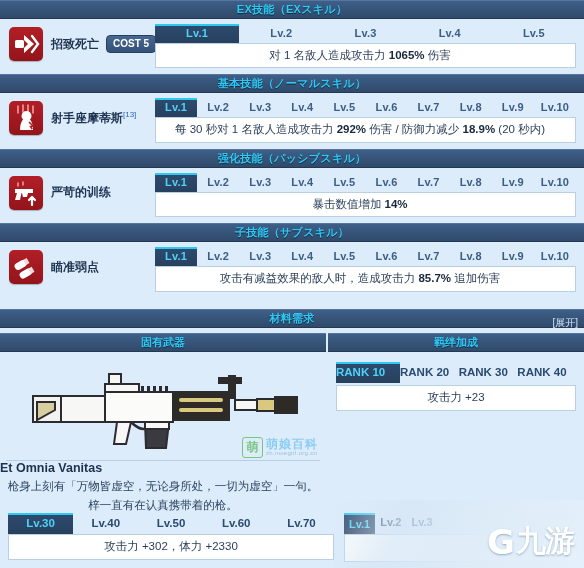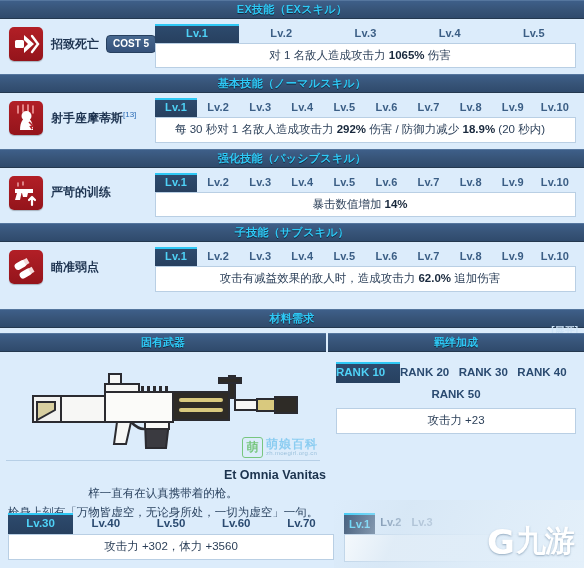--- a/index.html
+++ b/index.html
@@ -24,22 +24,22 @@
     position:relative;
   }
   .sec-head .t{
     color:#2ec8f5;
     font-size:11px;
     font-weight:bold;
     letter-spacing:.3px;
     text-shadow:0 1px 0 #14293d;
   }
   .sec-head .right{
-    position:absolute;right:6px;top:14px;
-    color:#cfe4f7;font-size:10px;font-weight:bold;
+    position:absolute;right:6px;top:6px;
+    color:#cfe4f7;font-size:10px;font-weight:normal;
   }
 
   
   .skill{
     display:flex;align-items:flex-start;
     background:#dcecfb;
     padding:5px 0 6px 0;
     position:relative;
   }
   .sk-left{
@@ -120,22 +120,22 @@
     border-bottom:1px solid #24384f;
     display:flex;align-items:center;justify-content:center;
   }
   .colhead .t{color:#2ec8f5;font-size:11px;font-weight:bold;text-shadow:0 1px 0 #14293d;}
   .col-l .colhead{border-right:1px solid #1f3consider;}
   .divider{width:2px;background:#dcecfb;}
 
   .wpn-area{height:108px;display:flex;align-items:center;justify-content:center;position:relative;}
   .wpn-sep{height:1px;background:#b7cfe6;margin:0 6px;}
   .wpn-title{
-    text-align:right;font-weight:bold;font-size:12.5px;color:#1c3consider;
-    color:#1c334e;margin-top:7px;
+    text-align:left;font-weight:bold;font-size:12.5px;color:#1c3consider;
+    color:#1c334e;
   }
   .wpn-line{text-align:center;font-size:11.5px;color:#2b4considers;color:#2b4360;margin-top:4px;}
 
   .wmark{
     position:absolute;right:8px;bottom:2px;
     display:flex;align-items:center;opacity:.85;
   }
   .wmark .mbox{
     width:19px;height:19px;border:1.5px solid #67c06a;border-radius:3px;
     color:#67c06a;font-size:12px;font-weight:bold;
@@ -336,21 +336,21 @@
           <div class="lv-tab">Lv.2</div>
           <div class="lv-tab">Lv.3</div>
           <div class="lv-tab">Lv.4</div>
           <div class="lv-tab">Lv.5</div>
           <div class="lv-tab">Lv.6</div>
           <div class="lv-tab">Lv.7</div>
           <div class="lv-tab">Lv.8</div>
           <div class="lv-tab">Lv.9</div>
           <div class="lv-tab">Lv.10</div>
         </div>
-      <div class="lv-desc"><span>攻击有减益效果的敌人时，造成攻击力 </span><b>62.0%</b><span> 追加伤害</span></div>
+      <div class="lv-desc"><span>攻击有减益效果的敌人时，造成攻击力 </span><b>85.7%</b><span> 追加伤害</span></div>
     </div>
   </div>
 
   <div class="gap-lg"></div>
 
   <div class="sec-head">
     <span class="t">材料需求</span>
     <span class="right">[展开]</span>
   </div>
 
@@ -405,55 +405,52 @@
         <div class="wmark">
           <div class="mbox">萌</div>
           <div class="mtxt">
             <div class="a">萌娘百科</div>
             <div class="b">zh.moegirl.org.cn</div>
           </div>
         </div>
       </div>
       <div class="wpn-sep"></div>
       <div class="wpn-title">Et Omnia Vanitas</div>
+      <div class="wpn-line">枪身上刻有「万物皆虚空，无论身所处，一切为虚空」一句。</div>
       <div class="wpn-line">梓一直有在认真携带着的枪。</div>
-      <div class="wpn-line">枪身上刻有「万物皆虚空，无论身所处，一切为虚空」一句。</div>
     </div>
 
     <div class="divider"></div>
 
     <div class="col col-r">
       <div class="colhead">
         <span class="t">羁绊加成</span>
       </div>
       <div class="rank-wrap">
         <div class="rank-row">
             <div class="rank-tab on">RANK 10</div>
             <div class="rank-tab">RANK 20</div>
             <div class="rank-tab">RANK 30</div>
             <div class="rank-tab">RANK 40</div>
-          </div>
-        <div class="rank-row2">
-            <div class="rank-tab">RANK 50</div>
           </div>
         <div class="rank-desc">攻击力 +23</div>
       </div>
     </div>
   </div>
 
   <div class="twocol" style="position:absolute;left:0;bottom:6px;width:584px;">
     <div class="col col-l bot-l">
       <div class="bot-tabs">
           <div class="bot-tab on">Lv.30</div>
           <div class="bot-tab">Lv.40</div>
           <div class="bot-tab">Lv.50</div>
           <div class="bot-tab">Lv.60</div>
           <div class="bot-tab">Lv.70</div>
         </div>
-      <div class="bot-desc">攻击力 +302，体力 +3560</div>
+      <div class="bot-desc">攻击力 +302，体力 +2330</div>
     </div>
     <div class="divider"></div>
     <div class="col col-r bot-r">
       <div class="bot-tabs">
           <div class="bot-tab on">Lv.1</div>
           <div class="bot-tab">Lv.2</div>
           <div class="bot-tab">Lv.3</div>
         </div>
       <div class="bot-desc" style="height:17px;"></div>
     </div>

